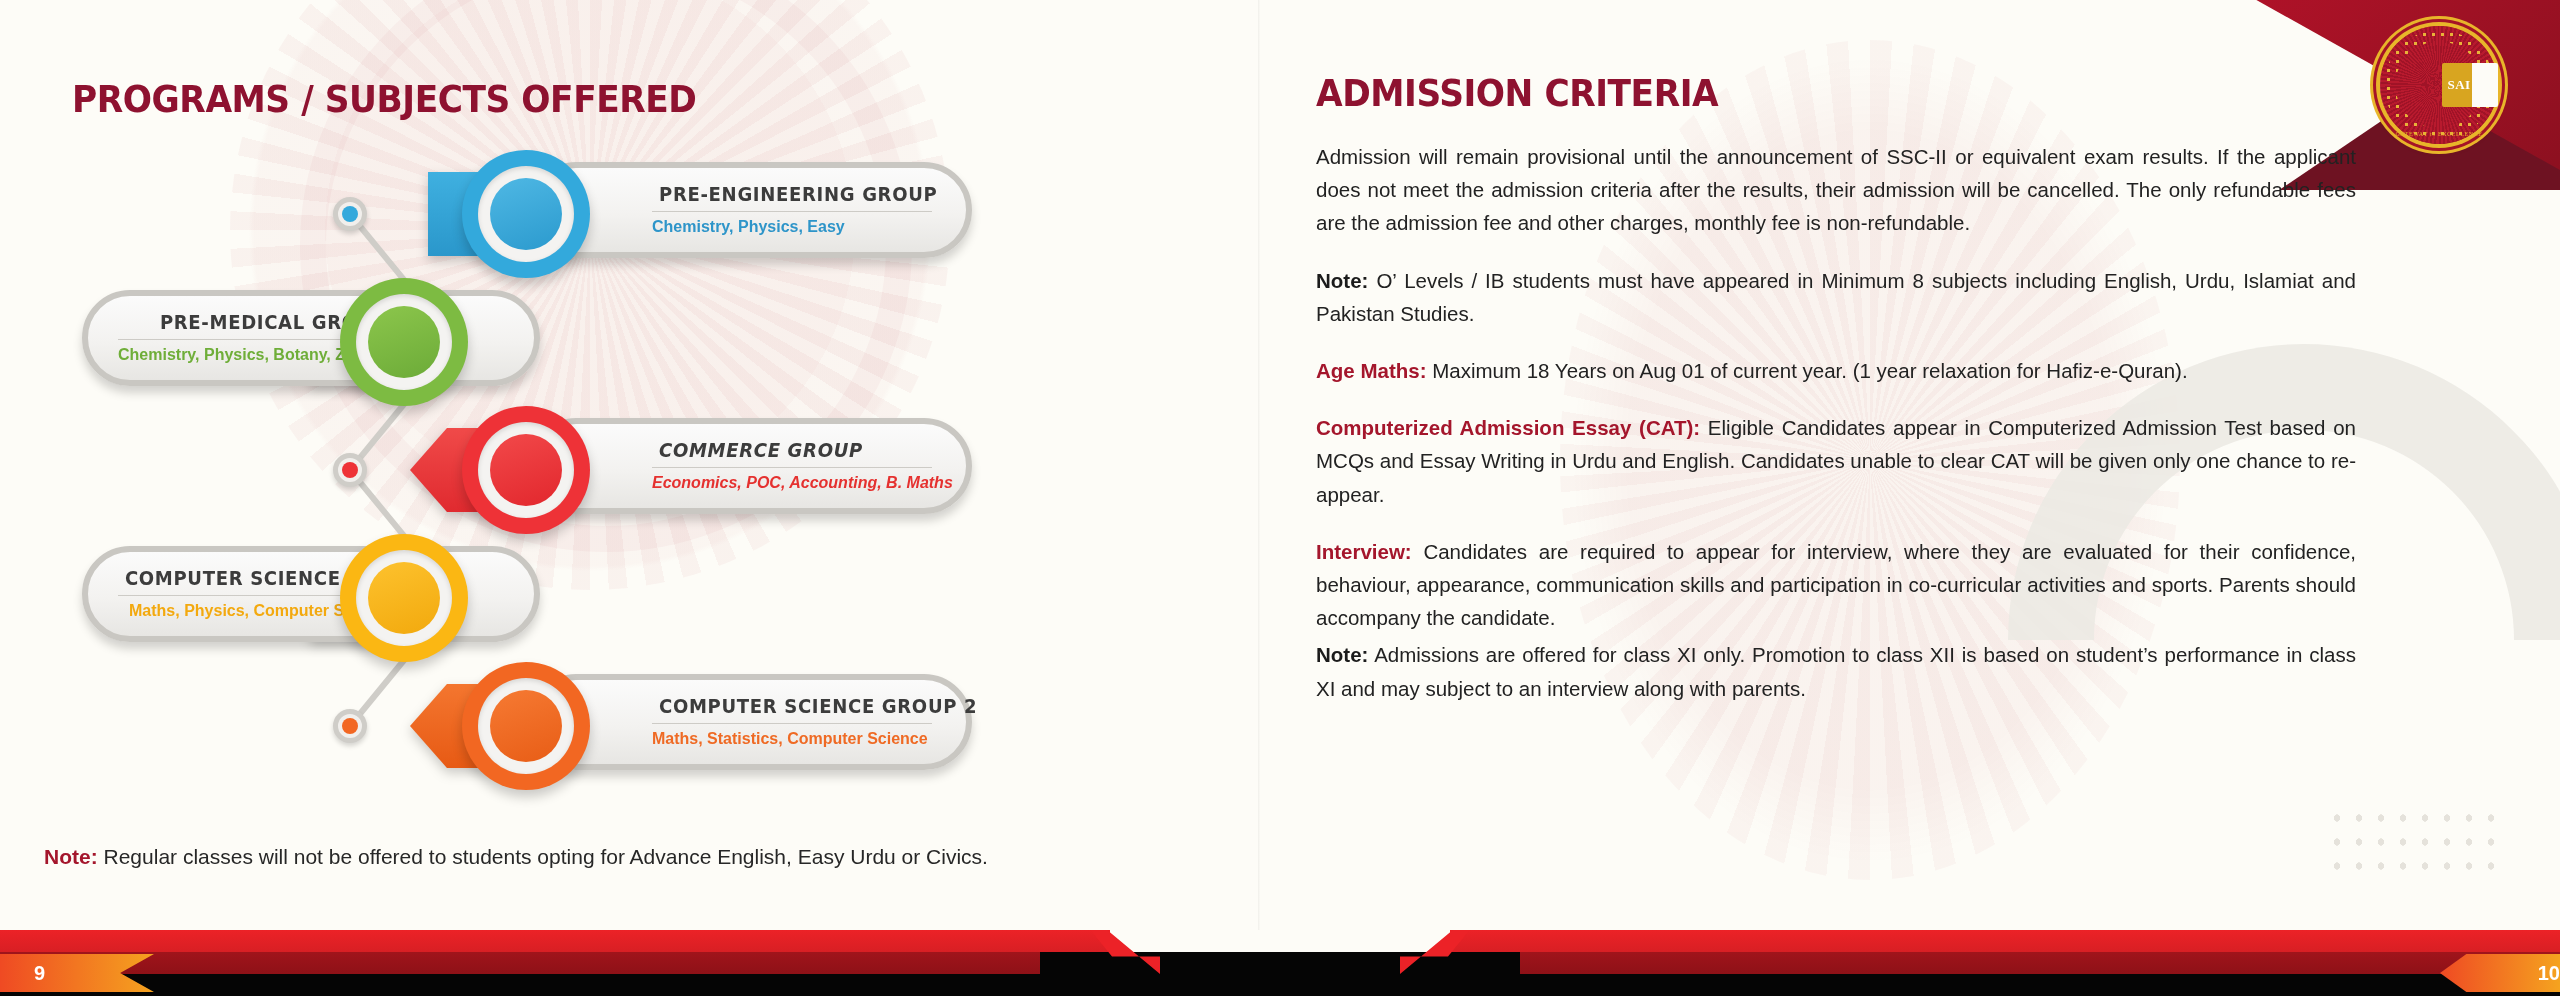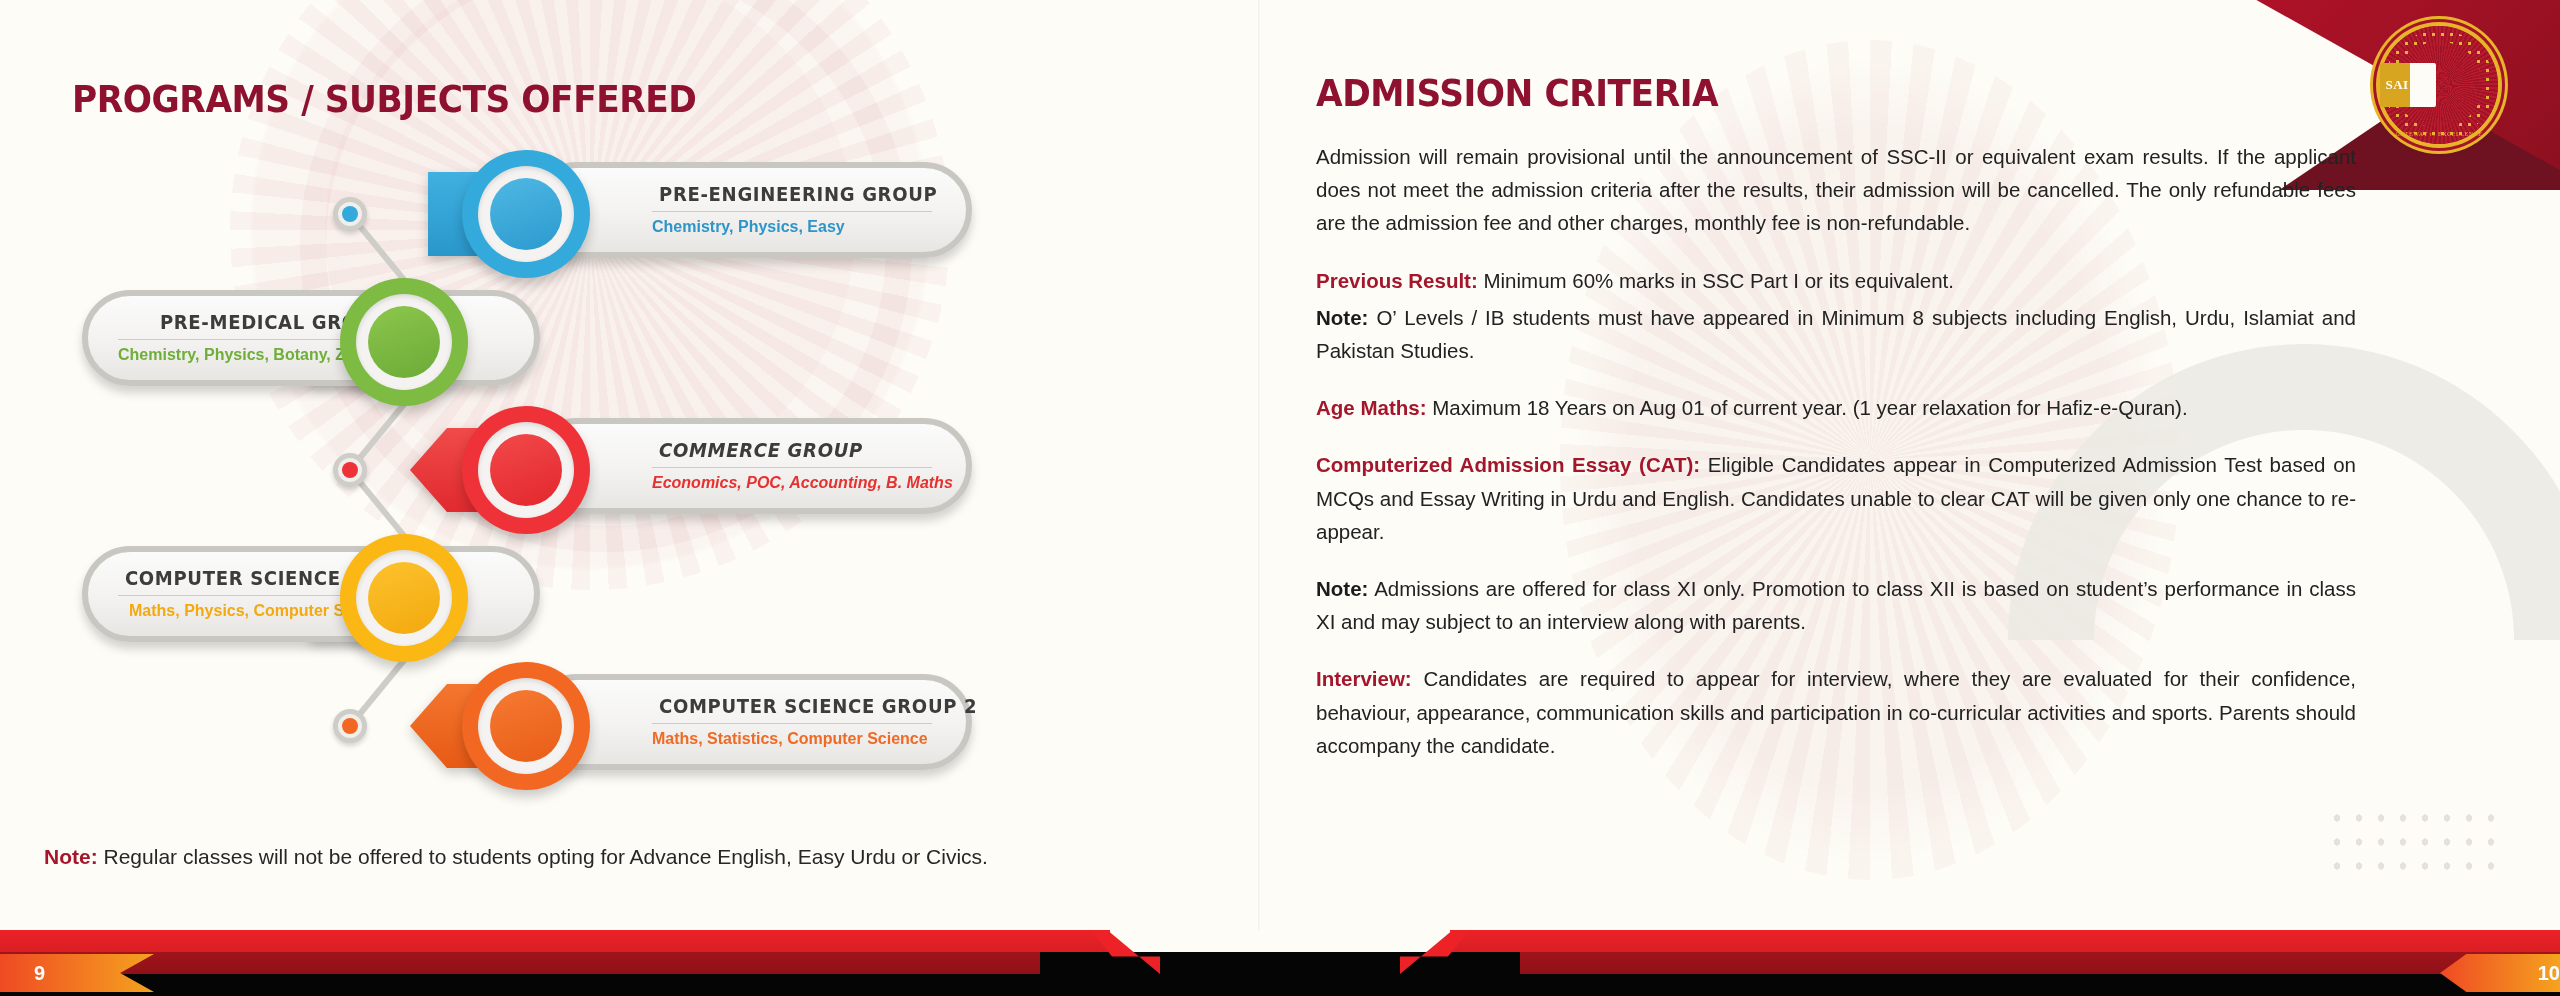--- a/index.html
+++ b/index.html
@@ -60,21 +60,21 @@
     position:absolute;right:0;top:0;width:330px;height:170px;
     background:linear-gradient(135deg,#b01228,#8d1020);
     clip-path:polygon(100% 0,100% 100%,8% 0);
   }
   
   .seal{
     position:absolute;right:62px;top:26px;width:118px;height:118px;border-radius:50%;
     background:
       repeating-conic-gradient(from 0deg at 50% 50%, #b81a2e 0deg 2.2deg, #a01327 2.2deg 4.4deg);
     box-shadow:0 0 0 4px #e8b52a, 0 0 0 7px #a51327, 0 0 0 10px #e8b52a, 0 3px 10px rgba(0,0,0,.35);
-    display:flex;align-items:center;justify-content:flex-start;
+    display:flex;align-items:center;justify-content:flex-end;
   }
   .seal-ring-stars{
     position:absolute;inset:4px;border-radius:50%;
     background-image:radial-gradient(#efc43b 1.5px, transparent 1.8px);
     background-size:9px 9px;opacity:.9;
     -webkit-mask:radial-gradient(circle,transparent 0 43px,#000 44px 100%);
             mask:radial-gradient(circle,transparent 0 43px,#000 44px 100%);
   }
   .seal-inner{
     position:relative;width:56px;height:44px;display:flex;align-items:center;justify-content:center;
@@ -329,42 +329,39 @@
   </div>
 
   <div class="note-left">
     <span class="lbl">Note:</span><span> Regular classes will not be offered to students opting for Advance English, Easy Urdu or Civics.</span>
   </div>
 
   <div class="rcol">
 
     <p class="para">Admission will remain provisional until the announcement of SSC-II or equivalent exam results. If the applicant does not meet the admission criteria after the results, their admission will be cancelled. The only refundable fees are the admission fee and other charges, monthly fee is non-refundable.</p>
 
-    <p class="para tight">
-      <span class="lbl">Previous Result:</span><span> Minimum 60% marks in SSC Part I or its equivalent.</span>
-    </p>
 
     <p class="para">
       <span class="lbl-dark">Note:</span><span> O’ Levels / IB students must have appeared in Minimum 8 subjects including English, Urdu, Islamiat and Pakistan Studies.</span>
     </p>
 
     <p class="para">
       <span class="lbl">Age Maths:</span><span> Maximum 18 Years on Aug 01 of current year. (1 year relaxation for Hafiz-e-Quran).</span>
     </p>
 
     <p class="para">
       <span class="lbl">Computerized Admission Essay (CAT):</span><span> Eligible Candidates appear in Computerized Admission Test based on MCQs and Essay Writing in Urdu and English. Candidates unable to clear CAT will be given only one chance to re-appear.</span>
     </p>
 
+    <p class="para tight">
+      <span class="lbl">Interview:</span><span> Candidates are required to appear for interview, where they are evaluated for their confidence, behaviour, appearance, communication skills and participation in co-curricular activities and sports. Parents should accompany the candidate.</span>
+    </p>
+
     <p class="para">
       <span class="lbl-dark">Note:</span><span> Admissions are offered for class XI only. Promotion to class XII is based on student’s performance in class XI and  may subject to an interview along with parents.</span>
-    </p>
-
-    <p class="para tight">
-      <span class="lbl">Interview:</span><span> Candidates are required to appear for interview, where they are evaluated for their confidence, behaviour, appearance, communication skills and participation in co-curricular activities and sports. Parents should accompany the candidate.</span>
     </p>
   </div>
 
   <div class="footer">
     <div class="f-black"></div>
     <div class="f-dark-l"></div>
     <div class="f-dark-r"></div>
     <div class="f-red-l"></div>
     <div class="f-red-r"></div>
     <div class="f-curve-l"></div>

